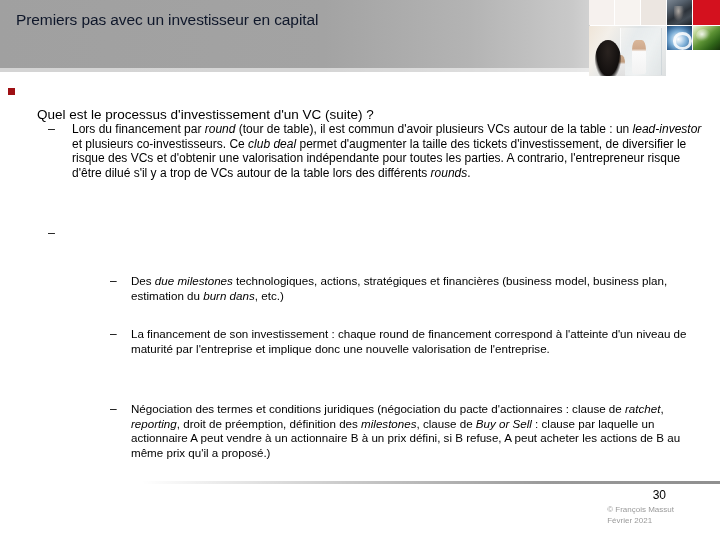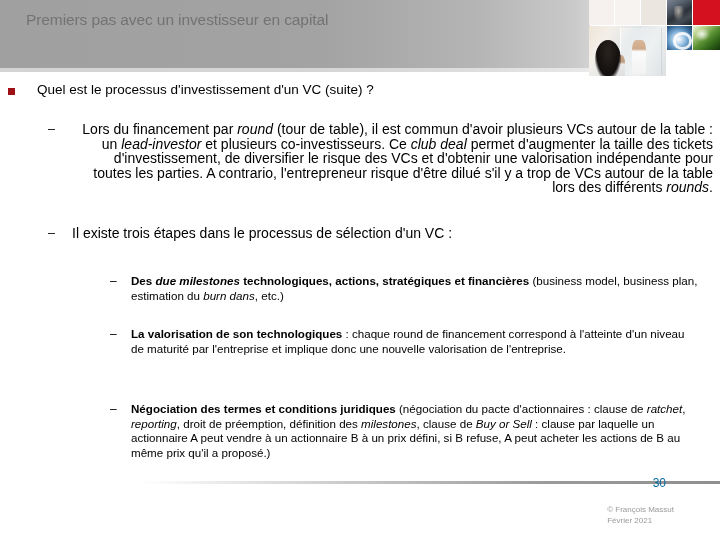--- a/index.html
+++ b/index.html
@@ -27,24 +27,24 @@
   .header-band {
     position: absolute;
     left: 0;
     top: 0;
     width: 590px;
     height: 72px;
     background: linear-gradient(to right, #a0a0a0 0%, #a3a3a3 55%, #b4b4b4 80%, #c9c9c9 97%, #d2d2d2 100%);
   }
   .header-title {
     position: absolute;
-    left: 26px;
+    left: 16px;
     top: 11px;
     font-size: 15.5px;
-    color: #737373;
+    color: #0f172a;
     letter-spacing: -0.1px;
     white-space: nowrap;
   }
   .header-underline {
     position: absolute;
     left: 0;
     top: 68px;
     width: 590px;
     height: 4px;
     background: #ffffff;
@@ -176,40 +176,41 @@
     width: 7px;
     height: 7px;
     background: #9f1014;
     margin-top: 6px;
     margin-right: 22px;
     flex: 0 0 auto;
   }
   .lvl1 .txt {
     font-size: 13.5px;
     line-height: 1.25;
+    margin-top: 25px;
   }
 
   .lvl2 {
     position: absolute;
     width: 665px;
     display: flex;
     align-items: flex-start;
   }
   .lvl2 .marker {
     width: 9px;
     flex: 0 0 auto;
     font-size: 12.5px;
     line-height: 14.5px;
     margin-right: 15px;
     color: #000;
   }
   .lvl2 .txt {
-    font-size: 14px;
+    font-size: 12px;
     line-height: 14.6px;
-    text-align: right;
+    text-align: left;
   }
 
   .lvl3 {
     position: absolute;
     display: flex;
     align-items: flex-start;
   }
   .lvl3 .marker {
     width: 9px;
     flex: 0 0 auto;
@@ -222,37 +223,37 @@
     line-height: 14.6px;
   }
 
   #p1  { left: 48px;  top: 48px;  width: 665px; }
   #p2  { left: 48px;  top: 152px; width: 665px; }
   #p3  { left: 110px; top: 200px; width: 588px; }
   #p4  { left: 110px; top: 253px; width: 588px; }
   #p5  { left: 110px; top: 328px; width: 588px; }
 
   i { font-style: italic; }
-  b { font-weight: bold; text-align: center; }
+  b { font-weight: normal; text-align: center; }
 
   
   .footer-rule {
     position: absolute;
     left: 142px;
     top: 481px;
     width: 578px;
     height: 3px;
     background: linear-gradient(to right, rgba(160,160,160,0) 0%, rgba(160,160,160,0.55) 35%, #9a9a9a 70%, #8f8f8f 100%);
   }
   .page-number {
     position: absolute;
     right: 54px;
-    top: 476px;
+    top: 488px;
     font-size: 12px;
-    color: #0369a1;
+    color: #000000;
   }
   .copyright {
     position: absolute;
     right: 46px;
     top: 504px;
     font-size: 8px;
     color: #9a9a9a;
     text-align: left;
     line-height: 11px;
   }
@@ -295,31 +296,30 @@
     <div class="txt">Quel est le processus d'investissement d'un VC (suite) ?</div>
   </div>
 
   <div class="lvl2" id="p1">
     <div class="marker">–</div>
     <div class="txt">Lors du financement par <i>round</i> (tour de table), il est commun d'avoir plusieurs VCs autour de la table : un <i>lead-investor</i> et plusieurs co-investisseurs. Ce <i>club deal</i> permet d'augmenter la taille des tickets d'investissement, de diversifier le risque des VCs et d'obtenir une valorisation indépendante pour toutes les parties. A contrario, l'entrepreneur risque d'être dilué s'il y a trop de VCs autour de la table lors des différents <i>rounds</i>.</div>
   </div>
 
   <div class="lvl2" id="p2">
     <div class="marker">–</div>
-    <div class="txt">Il existe trois étapes dans le processus de sélection d'un VC :</div>
   </div>
 
   <div class="lvl3" id="p3">
     <div class="marker">–</div>
     <div class="txt"><b>Des </b><b><i>due milestones</i></b><b> technologiques, actions, stratégiques et financières</b> (business model, business plan, estimation du <i>burn dans</i>, etc.)</div>
   </div>
 
   <div class="lvl3" id="p4">
     <div class="marker">–</div>
-    <div class="txt"><b>La valorisation de son technologiques</b> : chaque round de financement correspond à l'atteinte d'un niveau de maturité par l'entreprise et implique donc une nouvelle valorisation de l'entreprise.</div>
+    <div class="txt"><b>La financement de son investissement</b> : chaque round de financement correspond à l'atteinte d'un niveau de maturité par l'entreprise et implique donc une nouvelle valorisation de l'entreprise.</div>
   </div>
 
   <div class="lvl3" id="p5">
     <div class="marker">–</div>
     <div class="txt"><b>Négociation des termes et conditions juridiques</b> (négociation du pacte d'actionnaires : clause de <i>ratchet</i>, <i>reporting</i>, droit de préemption, définition des <i>milestones</i>, clause de <i>Buy or Sell</i> : clause par laquelle un actionnaire A peut vendre à  un actionnaire B à un prix défini, si B refuse, A peut acheter les actions de B au même prix qu'il a proposé.)</div>
   </div>
 
 </div>
 
 <div class="footer-rule"></div>

